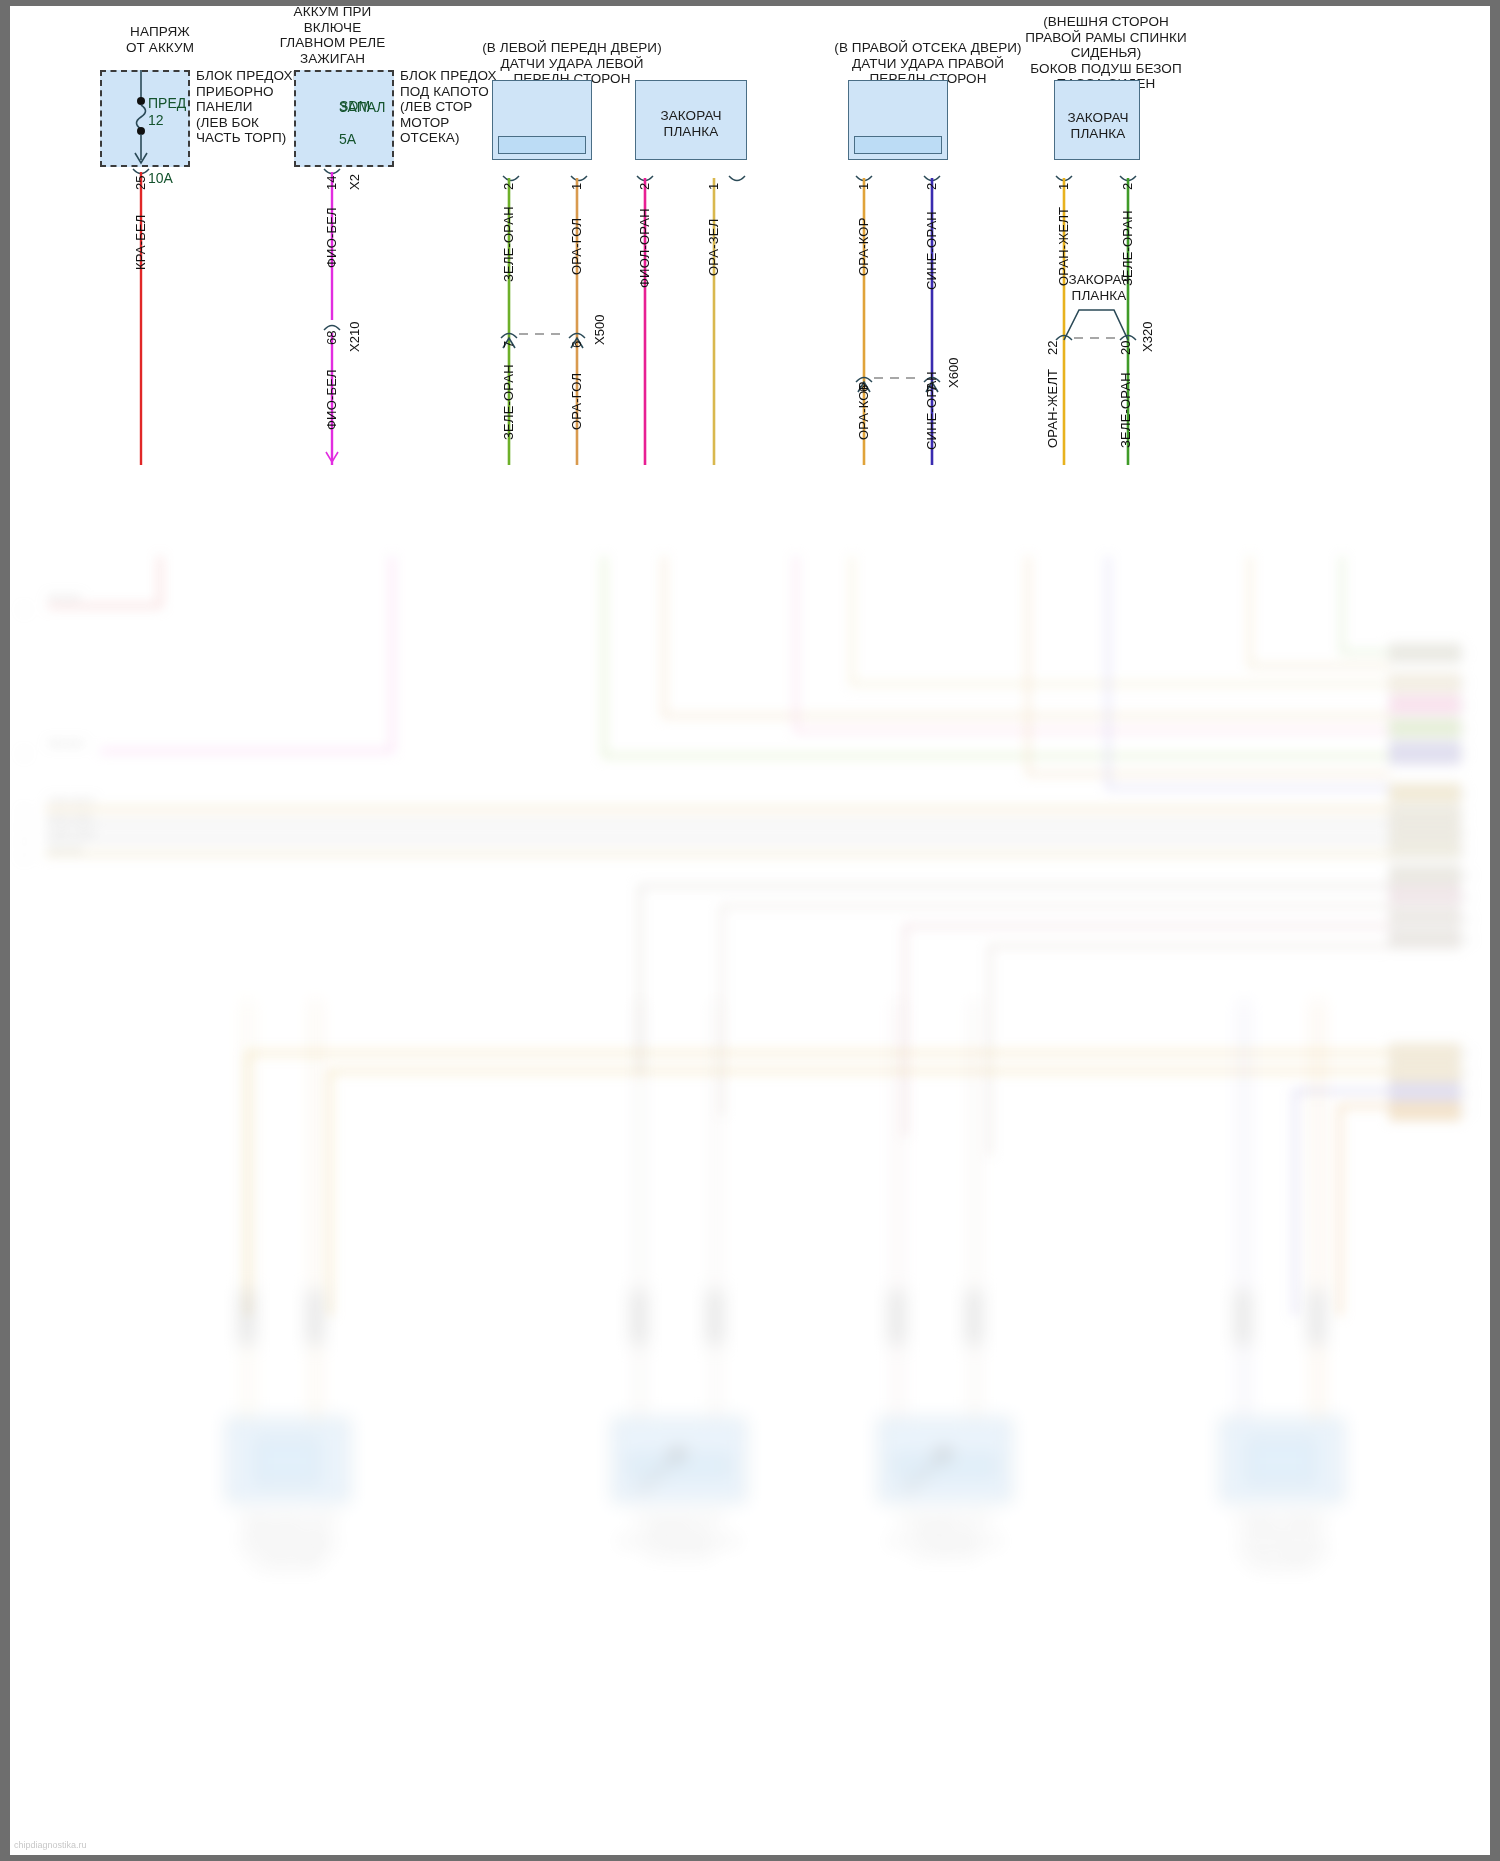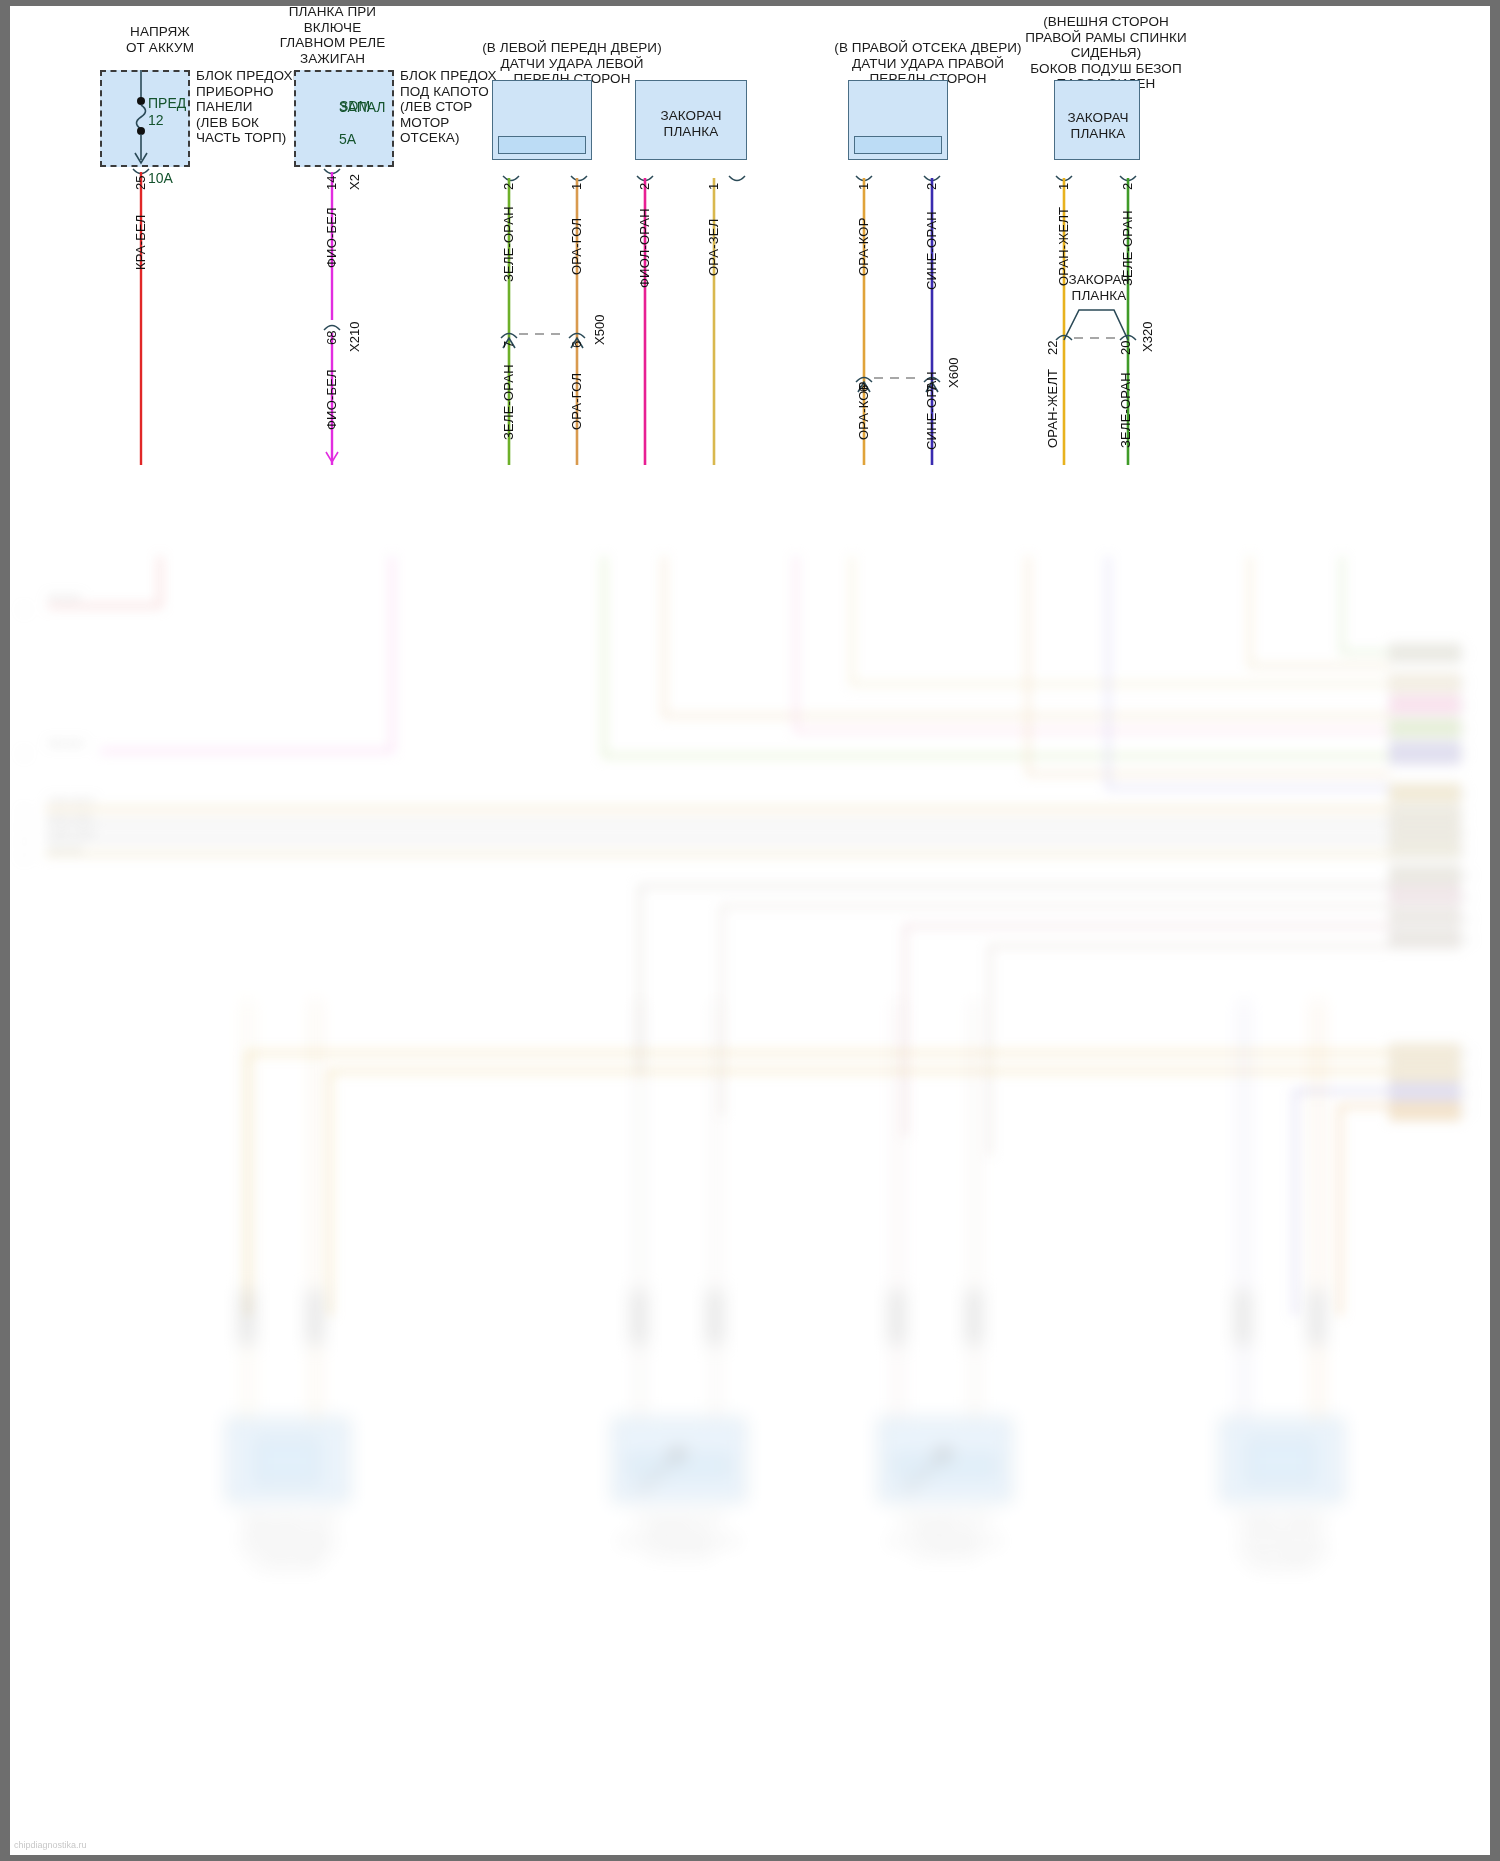--- a/index.html
+++ b/index.html
@@ -306,21 +306,21 @@
       <path d="M1120 340 q8 -9 16 0" stroke="#2b4a57" stroke-width="1.4" fill="none"></path>
       <line x1="1074" y1="338" x2="1118" y2="338" stroke="#8a8a8a" stroke-width="1.6" stroke-dasharray="9 7"></line>
     </svg>
 
     <div class="fuse-txt" style="left:148px;top:95px;">ПРЕД</div>
     <div class="fuse-txt" style="left:148px;top:112px;">12</div>
     <div class="fuse-txt" style="left:148px;top:130px;margin-top:40px;">10A</div>
     <div class="pinnum" style="left:133px;top:190px;">25</div>
     <div class="vert-text" style="left:133px;top:270px;">КРА-БЕЛ</div>
 
-    <div class="lbl" style="left:255px;top:4px;width:155px;">ПЛАНКА ПРИ
+    <div class="lbl" style="left:255px;top:4px;width:155px;">АККУМ ПРИ
 ВКЛЮЧЕ
 ГЛАВНОМ РЕЛЕ
 ЗАЖИГАН</div>
     <div class="box-dash" style="left:294px;top:70px;width:100px;height:97px;"></div>
     <div class="lbl lbl-l" style="left:400px;top:68px;width:110px;text-align:left;">БЛОК ПРЕДОХ
 ПОД КАПОТО
 (ЛЕВ СТОР
 МОТОР
 ОТСЕКА)</div>
     <div class="fuse-txt" style="left:339px;top:98px;">SDM</div>

